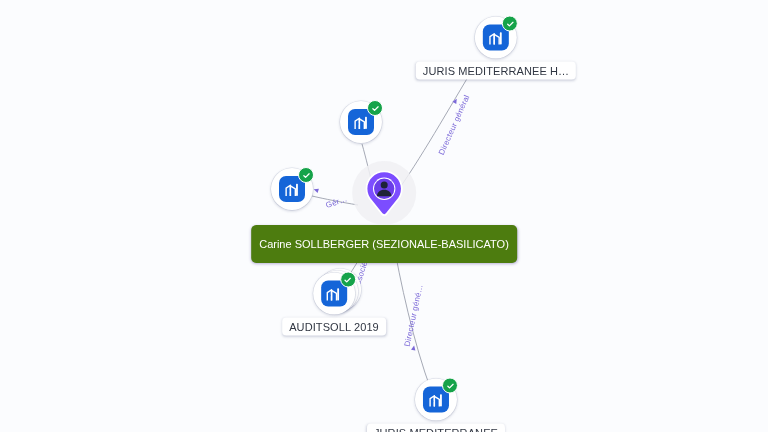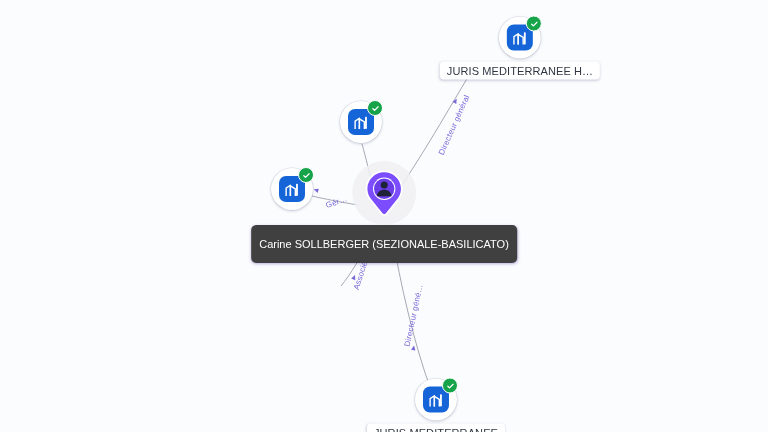--- a/index.html
+++ b/index.html
@@ -110,21 +110,21 @@
     background: #ffffff;
     color: #303642;
     font-size: 11px;
     letter-spacing: .1px;
     white-space: nowrap;
     padding: 3px 7px;
     border-radius: 4px;
     box-shadow: 0 1px 2.5px rgba(30,40,90,0.20);
   }
   .label-selected {
-    background: #404040;
+    background: #4d7c0f;
     color: #ffffff;
     box-shadow: 0 1px 3px rgba(60,40,140,0.35);
     border-radius: 5px;
     padding: 13px 8px;
     font-size: 11px;
   }
   .edge-label {
     position: absolute;
     color: #7b68d8;
     font-size: 8px;
@@ -162,21 +162,21 @@
   </svg>
 
   <div class="edge-label" style="left:441px; top:150px; transform: rotate(-66deg);">Directeur général</div>
 
   <div class="edge-label" style="left:326px; top:201px; transform: rotate(-18deg);">Gér…</div>
 
   <div class="edge-label" style="left:356px; top:285px; transform: rotate(-72deg);">Associé</div>
 
   <div class="edge-label" style="left:407px; top:342px; transform: rotate(-78deg);">Directeur géné…</div>
 
-  <div class="node" style="left:520px; top:48px;">
+  <div class="node" style="left:496px; top:48px;">
     <div class="co-wrap">
       <div class="co-disc"></div>
       <div class="co-glyph">
         <svg width="17" height="17" viewBox="0 0 24 24" fill="none">
           <path d="M3 21V10l6-4v15" stroke="#ffffff" stroke-width="2" stroke-linejoin="round"></path>
           <path d="M9 21V7l7 4v10" stroke="#ffffff" stroke-width="2" stroke-linejoin="round"></path>
           <rect x="17" y="4" width="2.6" height="17" rx="1" fill="#ffffff"></rect>
           <rect x="5.4" y="13" width="2" height="2" fill="#1565d8"></rect>
         </svg>
       </div>
@@ -220,20 +220,41 @@
         </svg>
       </div>
       <div class="co-badge">
         <svg width="9" height="9" viewBox="0 0 24 24" fill="none">
           <path d="M5 12.5l4.5 4.5L19 7.5" stroke="#ffffff" stroke-width="3.4" stroke-linecap="round" stroke-linejoin="round"></path>
         </svg>
       </div>
     </div>
   </div>
 
+  <div class="node" style="left:334px; top:304px;">
+    <div class="co-wrap">
+      <div class="co-stack-a"></div>
+      <div class="co-stack-b"></div>
+      <div class="co-disc"></div>
+      <div class="co-glyph">
+        <svg width="17" height="17" viewBox="0 0 24 24" fill="none">
+          <path d="M3 21V10l6-4v15" stroke="#ffffff" stroke-width="2" stroke-linejoin="round"></path>
+          <path d="M9 21V7l7 4v10" stroke="#ffffff" stroke-width="2" stroke-linejoin="round"></path>
+          <rect x="17" y="4" width="2.6" height="17" rx="1" fill="#ffffff"></rect>
+          <rect x="5.4" y="13" width="2" height="2" fill="#1565d8"></rect>
+        </svg>
+      </div>
+      <div class="co-badge">
+        <svg width="9" height="9" viewBox="0 0 24 24" fill="none">
+          <path d="M5 12.5l4.5 4.5L19 7.5" stroke="#ffffff" stroke-width="3.4" stroke-linecap="round" stroke-linejoin="round"></path>
+        </svg>
+      </div>
+    </div>
+    <div class="label">AUDITSOLL 2019</div>
+  </div>
 
   <div class="node" style="left:436px; top:410px;">
     <div class="co-wrap">
       <div class="co-disc"></div>
       <div class="co-glyph">
         <svg width="17" height="17" viewBox="0 0 24 24" fill="none">
           <path d="M3 21V10l6-4v15" stroke="#ffffff" stroke-width="2" stroke-linejoin="round"></path>
           <path d="M9 21V7l7 4v10" stroke="#ffffff" stroke-width="2" stroke-linejoin="round"></path>
           <rect x="17" y="4" width="2.6" height="17" rx="1" fill="#ffffff"></rect>
           <rect x="5.4" y="13" width="2" height="2" fill="#1565d8"></rect>

